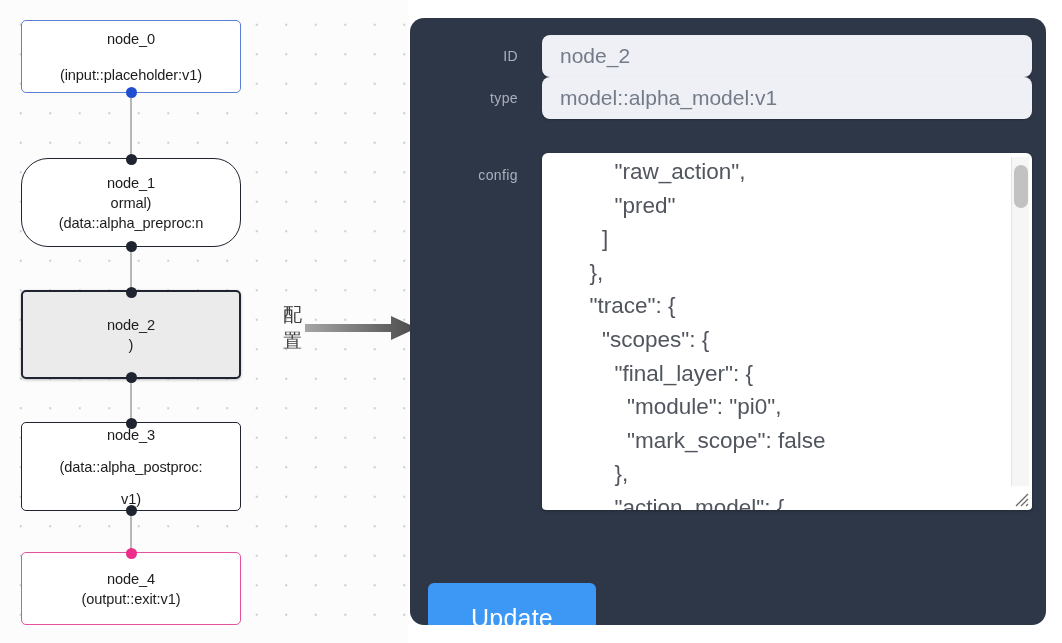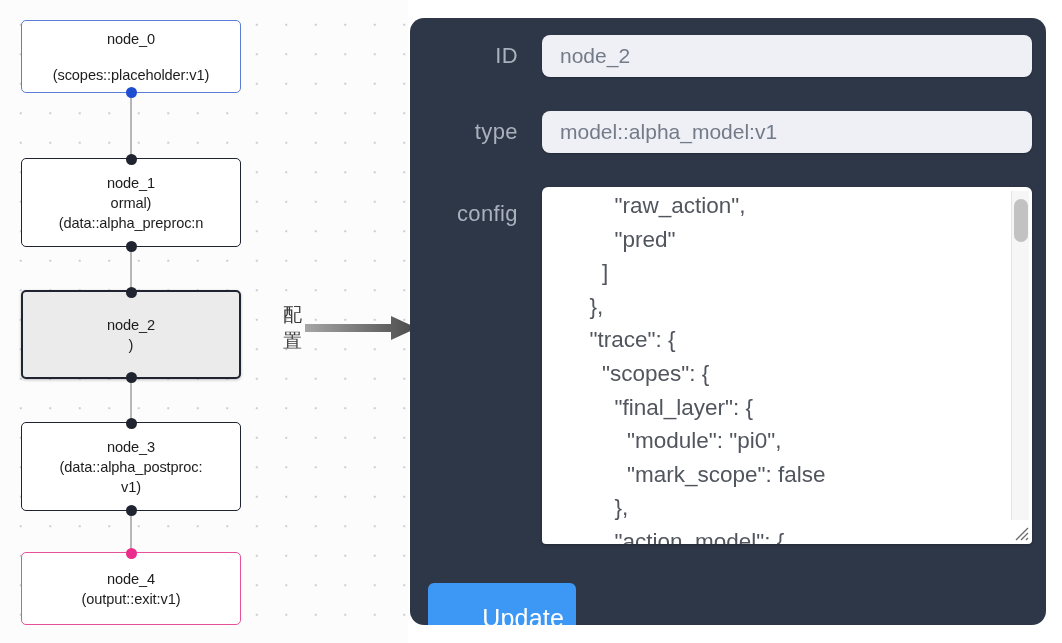--- a/index.html
+++ b/index.html
@@ -118,42 +118,42 @@
     display: flex;
     align-items: center;
     padding-left: 20px;
   }
   .field-label {
     width: 112px;
     text-align: right;
     padding-right: 24px;
     box-sizing: border-box;
     color: #aab0bc;
-    font-size: 22px;
+    font-size: 14px;
     letter-spacing: 0.4px;
   }
   .field-label.top-align { align-self: flex-start; padding-top: 14px; }
 
   .text-input {
     width: 490px;
     height: 42px;
     box-sizing: border-box;
     background: #eef0f5;
     border: none;
     border-radius: 8px;
     outline: none;
     padding: 0 18px;
     font-family: "Liberation Sans", sans-serif;
     font-size: 21px;
     color: #737a88;
     box-shadow: 0 1px 2px rgba(0,0,0,.25);
   }
 
   #row-id   { margin-top: 17px; }
-  #row-type { margin-top: 34px; }
+  #row-type { }
   #row-config { margin-top: 34px; align-items: flex-end; }
 
   .code-area-wrap {
     position: relative;
     width: 490px;
     height: 357px;
   }
   .code-area {
     width: 490px;
     height: 357px;
@@ -193,69 +193,69 @@
   .resize-grip {
     position: absolute;
     right: 2px; bottom: 2px;
     width: 18px; height: 18px;
   }
 
   #update-button {
     position: absolute;
     left: 18px;
     top: 565px;
-    width: 148px;
+    width: 168px;
     height: 52px;
     background: #3d97f5;
     border: none;
     border-radius: 6px;
     color: #ffffff;
     font-family: "Liberation Sans", sans-serif;
     font-size: 25px;
     letter-spacing: 0.2px;
-    text-align: right;
+    text-align: center;
     line-height: 46px;
     padding: 12px;
     cursor: pointer;
   }
 </style>
 </head>
 <body>
 
 <div id="root">
 
   <div id="graph-canvas">
 
     <div class="edge" style="top:90px;height:70px;"></div>
     <div class="edge" style="top:245px;height:48px;"></div>
     <div class="edge" style="top:377px;height:48px;"></div>
     <div class="edge" style="top:509px;height:46px;"></div>
 
     <div class="node is-input" style="top:20px;height:73px;gap:16px;">
       <span class="nline">node_0</span>
-      <span class="nline">(scopes::placeholder:v1)</span>
+      <span class="nline">(input::placeholder:v1)</span>
       <span class="handle bottom blue"></span>
     </div>
 
-    <div class="node" style="top:158px;height:89px;">
+    <div class="node" style="top:158px;height:89px;border-radius:27px;">
       <span class="nline">node_1</span>
       <span class="nline">ormal)</span>
       <span class="nline">(data::alpha_preproc:n</span>
       <span class="handle top"></span>
       <span class="handle bottom"></span>
     </div>
 
     <div class="node is-selected" style="top:290px;height:89px;">
       <span class="nline">node_2</span>
       <span class="nline">)</span>
       <span class="handle top"></span>
       <span class="handle bottom"></span>
     </div>
 
-    <div class="node" style="top:422px;height:89px;">
+    <div class="node" style="top:422px;height:89px;gap:12px;">
       <span class="nline">node_3</span>
       <span class="nline">(data::alpha_postproc:</span>
       <span class="nline">v1)</span>
       <span class="handle top"></span>
       <span class="handle bottom"></span>
     </div>
 
     <div class="node is-output" style="top:552px;height:73px;justify-content:center;">
       <span class="nline">node_4</span>
       <span class="nline">(output::exit:v1)</span>

